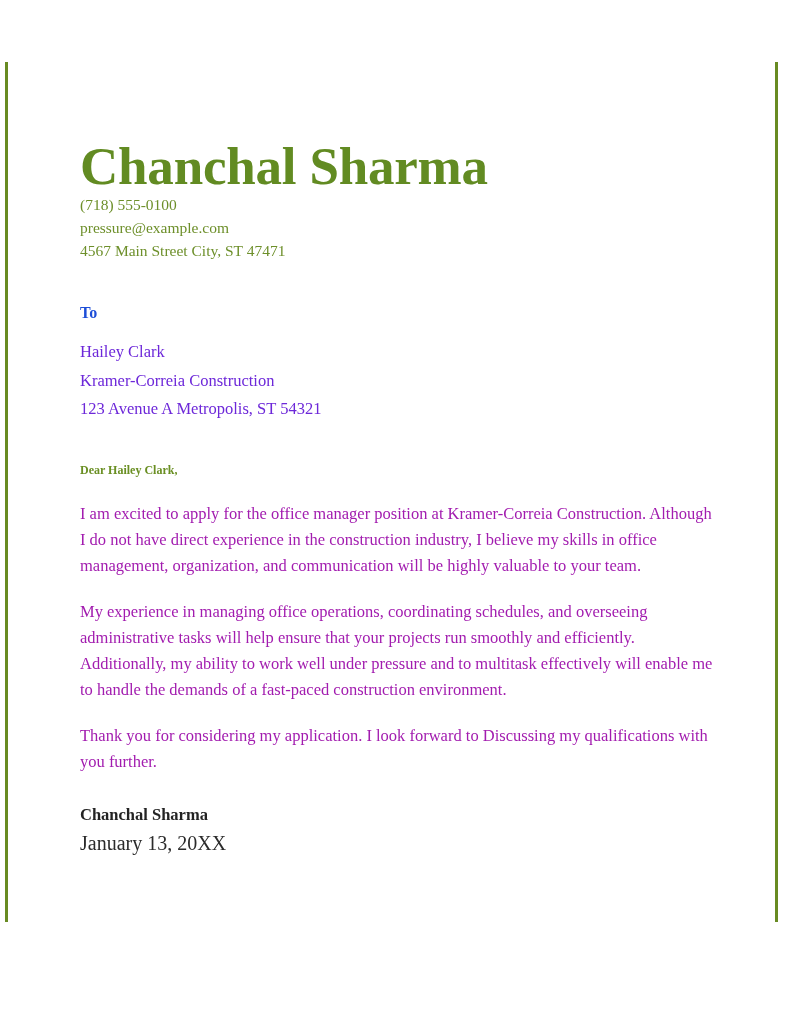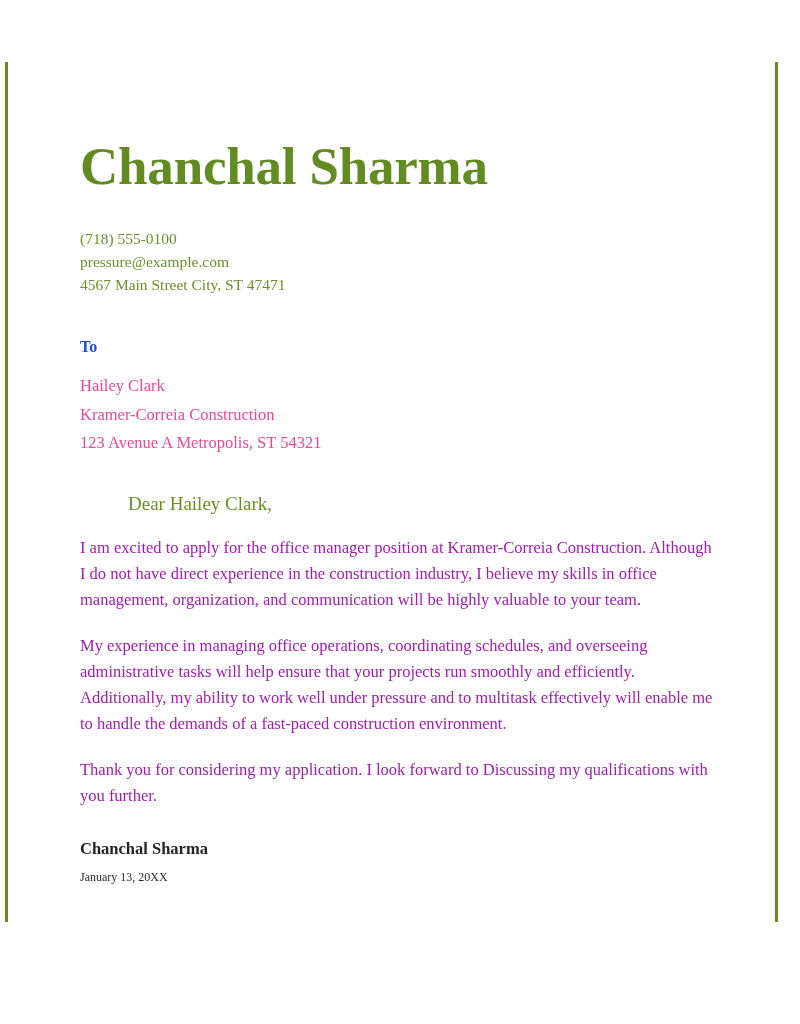--- a/index.html
+++ b/index.html
@@ -55,21 +55,20 @@
     font-size: 53px;
     line-height: 1.0;
     font-weight: bold;
     color: #628b22;
     letter-spacing: -0.2px;
     margin: 0;
     white-space: nowrap;
   }
 
   .sender-contact {
-    margin-top: 34px;
   }
 
   .sender-contact .line {
     font-size: 15.5px;
     line-height: 23px;
     color: #6d8f2a;
   }
 
   
   .recipient-block {
@@ -80,31 +79,30 @@
     font-size: 16px;
     font-weight: bold;
     color: #1d4ed8;
     line-height: 22px;
     margin-bottom: 14px;
   }
 
   .recipient-block .line {
     font-size: 16.5px;
     line-height: 28.5px;
-    color: #ec4899;
+    color: #6d28d9;
   }
 
   
   .salutation {
     margin-top: 34px;
-    font-size: 19px;
-    font-weight: normal;
+    font-size: 12px;
+    font-weight: bold;
     color: #6a8f23;
     line-height: 24px;
-    margin-left: 48px;
   }
 
   
   .letter-body {
     margin-top: 19px;
   }
 
   .letter-body p {
     margin: 0 0 20px 0;
     font-size: 16.5px;
@@ -124,21 +122,21 @@
 
   .signature-name {
     font-size: 16.5px;
     font-weight: bold;
     color: #232323;
     line-height: 24px;
   }
 
   .signature-date {
     margin-top: 4px;
-    font-size: 12px;
+    font-size: 20px;
     color: #2b2b2b;
     line-height: 24px;
   }
 </style>
 </head>
 <body>
 
 <div class="page">
 
   <div class="edge-rule left"></div>

